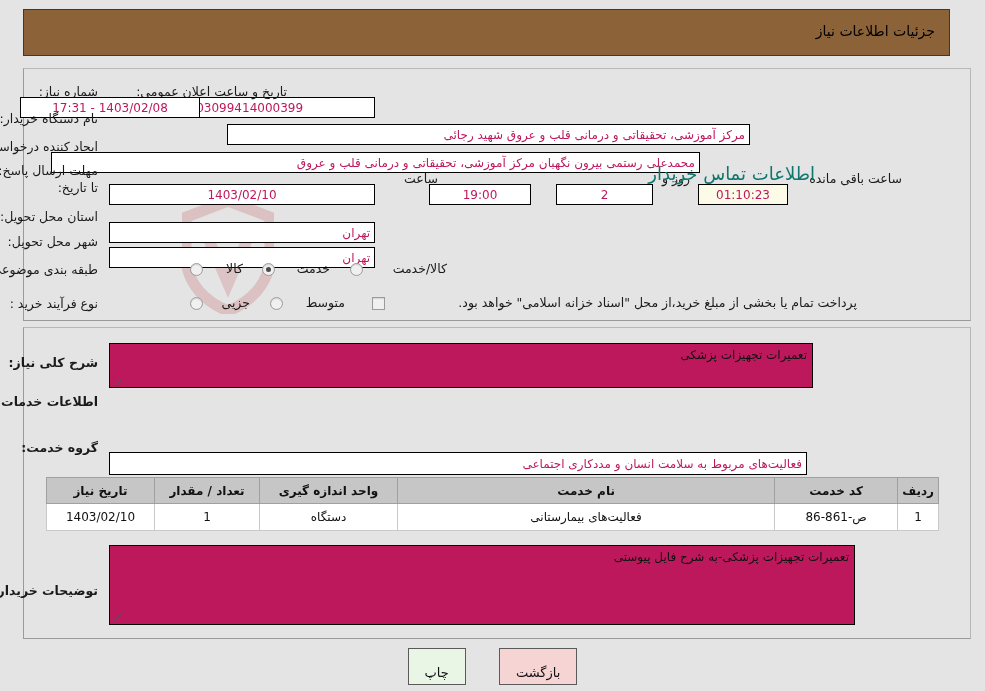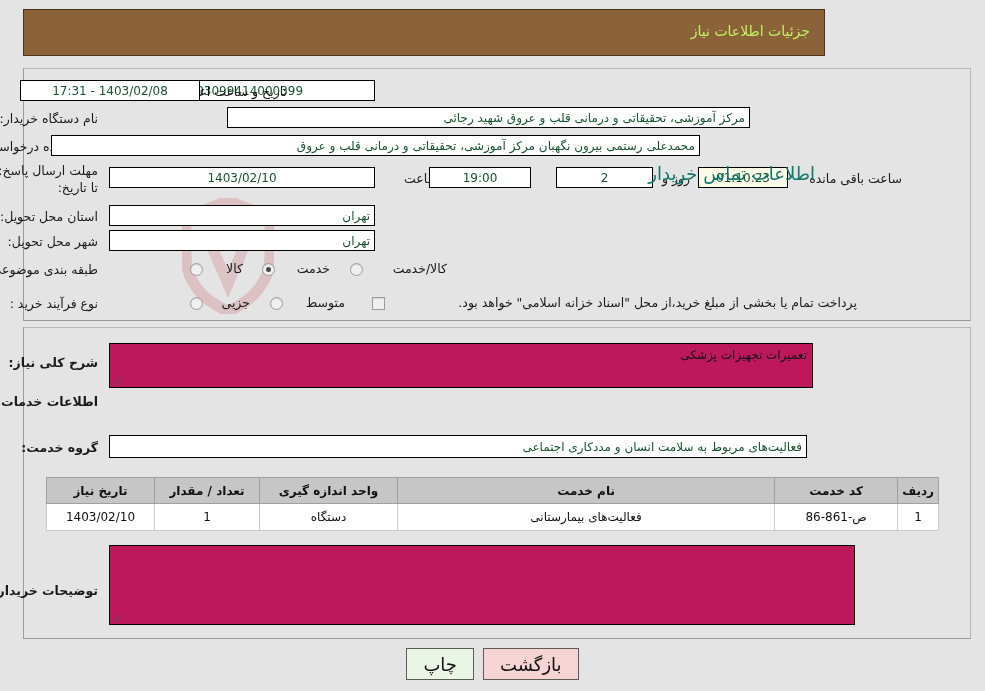--- a/index.html
+++ b/index.html
@@ -37,24 +37,24 @@
     color: rgba(120,120,120,0.22);
     direction: ltr;
     white-space: nowrap;
   }
   .wm-text .accent { color: rgba(201,120,125,0.30); }
 
   
   .titlebar {
     position: absolute;
     left: 23px; top: 9px;
-    width: 802px; height: 47px;
+    width: 927px; height: 47px;
     background: #8c6239;
     border: 1px solid #4a3520;
-    color: #bef264;
+    color: #000000;
     z-index: 2;
   }
   .titlebar .t {
     position: absolute;
     right: 14px; top: 13px;
     font-size: 14px;
   }
 
   
   .panel {
@@ -77,29 +77,30 @@
     white-space: nowrap;
     z-index: 3;
   }
   .lbl.bold { font-weight: bold; }
 
   .fld {
     position: absolute;
     background: #ffffff;
     border: 1px solid #000000;
     font-size: 12px;
-    color: #14532d;
+    color: #be185d;
     padding: 1px 4px 0 4px;
     line-height: 19px;
     height: 21px;
     white-space: nowrap;
     overflow: hidden;
     text-align: right;
     z-index: 3;
     font-family: "DejaVu Sans", "Liberation Sans", sans-serif;
+    margin-top: 17px;
   }
   .fld.center { text-align: center; }
   .fld.cream { background: #fbfbe8; }
 
   .plain {
     position: absolute;
     font-size: 12.5px;
     color: #1a1a1a;
     white-space: nowrap;
     z-index: 3;
@@ -199,23 +200,23 @@
   
   .btnbar {
     position: absolute;
     left: 0; top: 648px;
     width: 985px;
     text-align: center;
     z-index: 3;
   }
   .btn {
     display: inline-block;
-    font-size: 18px;
-    padding: 5px 16px 4px 16px;
-    margin: 0 2px;
+    font-size: 13px;
+    padding: 16px 16px 4px 16px;
+    margin: 0 14px;
     cursor: pointer;
     font-family: "DejaVu Sans", "Liberation Sans", sans-serif;
   }
   .btn.back  { background: #f6d4d4; border: 1px solid #5a5a5a; color: #111; }
   .btn.print { background: #e9f6e6; border: 1px solid #5a5a5a; color: #111; }
 </style>
 </head>
 <body>
 
 <div class="watermark">
@@ -314,20 +315,21 @@
       <td>فعالیت‌های بیمارستانی</td>
       <td>دستگاه</td>
       <td>1</td>
       <td>1403/02/10</td>
     </tr>
   </tbody>
 </table>
 
 <div class="lbl bold" style="right:887px; top:583px;">توضیحات خریدار:</div>
 <div class="ta" style="right:130px; top:545px; width:746px; height:80px;">
+  <span>تعمیرات تجهیزات پزشکی-به شرح فایل پیوستی</span>
   <svg class="grip" viewBox="0 0 10 10">
     <path d="M9 1 L1 9 M9 4 L4 9" stroke="#555" stroke-width="1" fill="none"></path>
   </svg>
 </div>
 
 <div class="btnbar">
   <span class="btn back">بازگشت</span>
   <span class="btn print">چاپ</span>
 </div>
 

